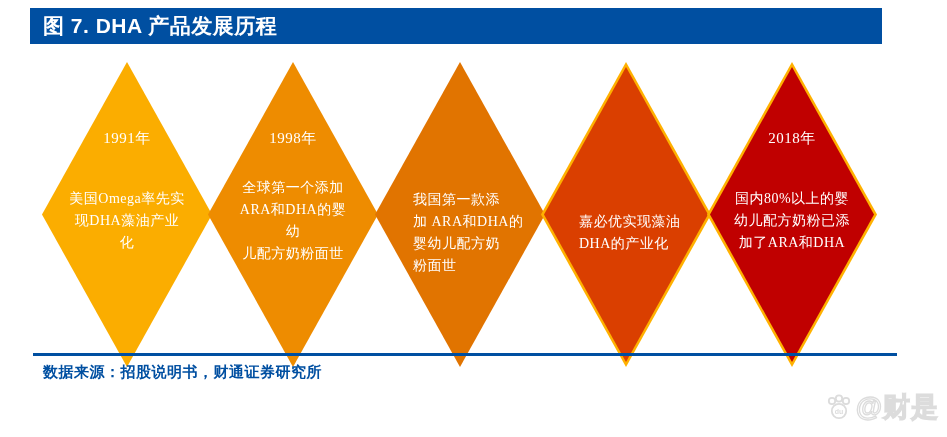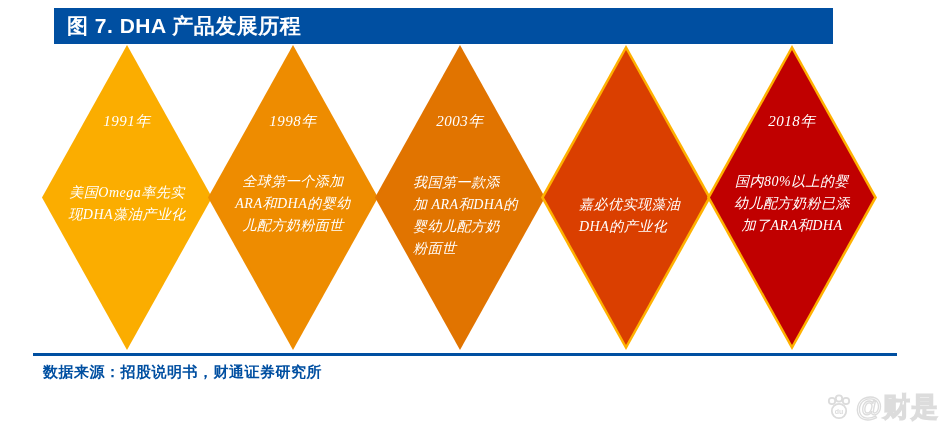--- a/index.html
+++ b/index.html
@@ -1,29 +1,29 @@
 <!DOCTYPE html>
 <html style="--blue: #004FA1; --wm: #DCDCDC;"><head>
 <meta charset="utf-8">
 <style>
   * { margin: 0; padding: 0; box-sizing: border-box; }
   html, body { width: 947px; height: 437px; background: #ffffff; overflow: hidden; }
   body { position: relative; font-family: "Liberation Sans", "DejaVu Sans", sans-serif; }
 
   
   .title-bar {
-    position: absolute; left: 30px; top: 8px; width: 779px; height: 36px;
+    position: absolute; left: 30px; top: 8px; width: 852px; height: 36px;
     background: var(--blue, #004FA1);
     color: #fff; display: flex; align-items: center;
     padding-left: 13px;
-    font-size: 21px; font-weight: bold; letter-spacing: 0.5px; margin-left: 24px;
+    font-size: 21px; font-weight: bold; letter-spacing: 0.5px;
   }
 
   
-  .diamond { position: absolute; top: 45px; width: 170px; height: 305px; font-style: italic; }
+  .diamond { position: absolute; top: 62px; width: 170px; height: 305px; }
   .rhombus {
     position: absolute;
     clip-path: polygon(50% 0, 100% 50%, 50% 100%, 0 50%);
   }
   .rhombus.outer { inset: 0; }
   .rhombus.inner { left: 3px; right: 3px; top: 5px; bottom: 5px; }
 
   .year {
     position: absolute; top: 25%; left: 0; right: 0;
     transform: translateY(-50%);
@@ -85,21 +85,20 @@
   <div class="rhombus inner" style="background: rgb(238, 140, 0);"></div>
   <div class="year">1998年</div>
   <div class="desc center">全球第一个添加
 ARA和DHA的婴幼
 儿配方奶粉面世</div>
 </div>
 
 <div class="diamond" style="left:375px">
   <div class="rhombus outer" style="background: rgb(225, 116, 0);"></div>
   <div class="rhombus inner" style="background: rgb(225, 116, 0);"></div>
-  <div class="year">2003年</div>
   <div class="desc left">我国第一款添
 加 ARA和DHA的
 婴幼儿配方奶
 粉面世</div>
 </div>
 
 <div class="diamond" style="left:541px">
   <div class="rhombus outer" style="background: rgb(255, 177, 0);"></div>
   <div class="rhombus inner" style="background: rgb(218, 63, 0);"></div>
   <div class="desc left">嘉必优实现藻油

